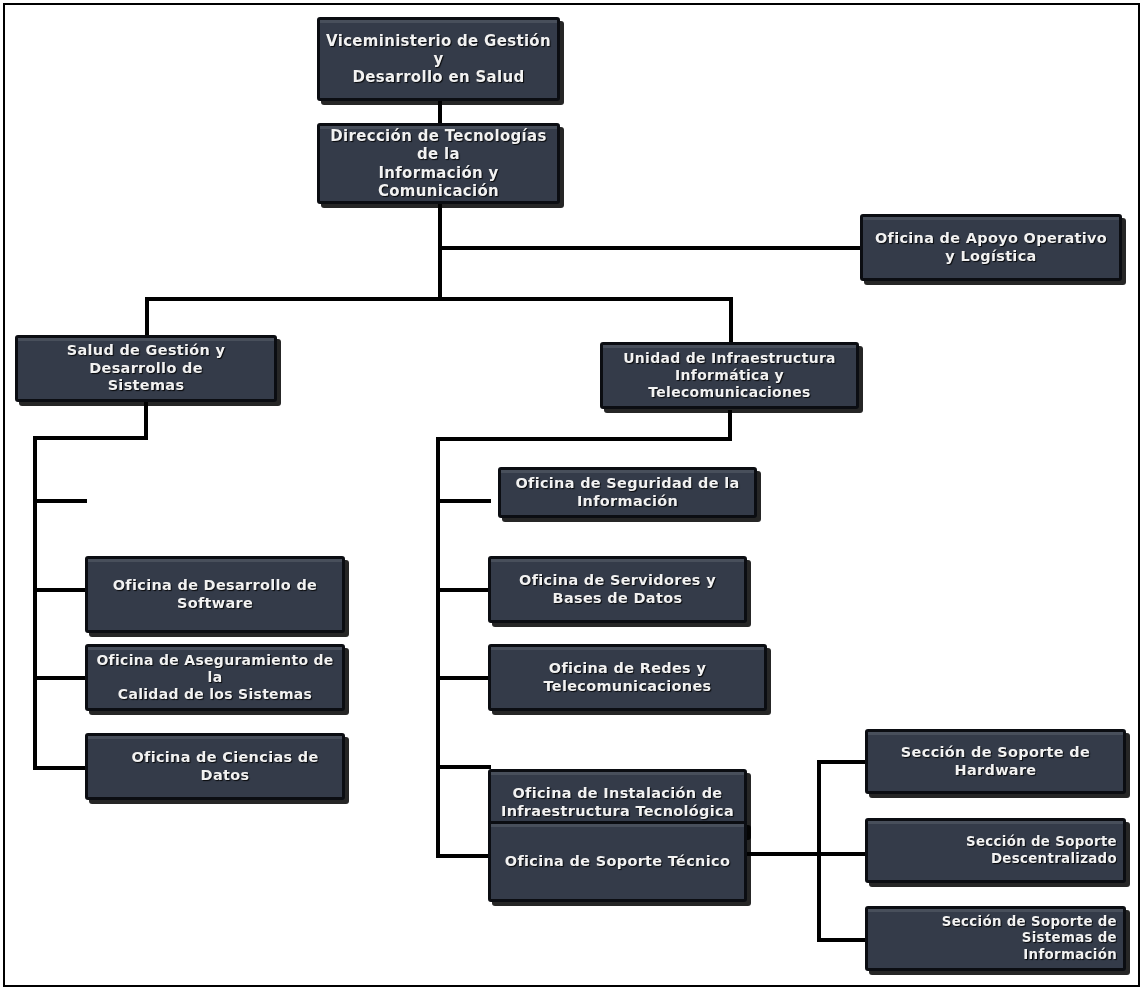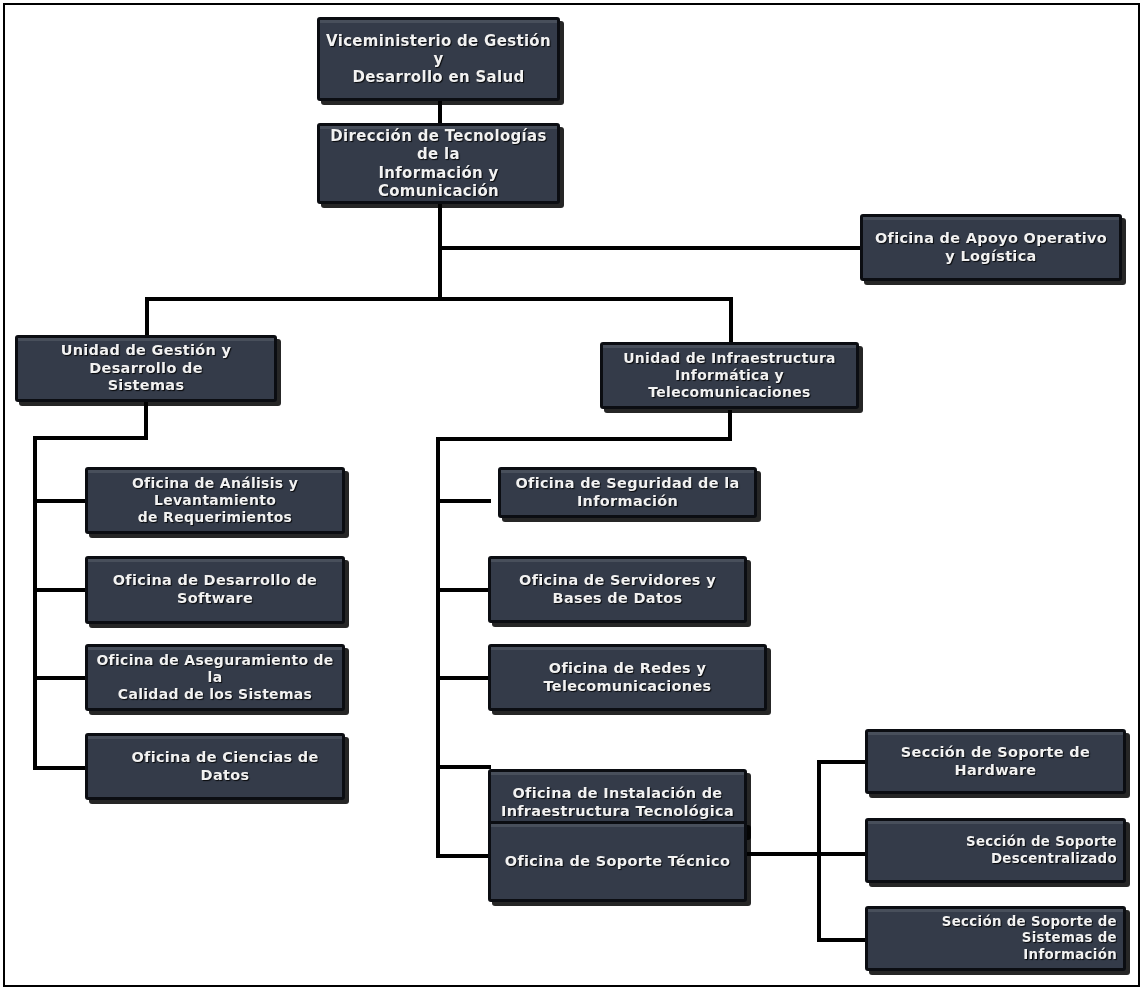--- a/index.html
+++ b/index.html
@@ -127,35 +127,31 @@
     <span class="label">Dirección de Tecnologías de la
 Información y Comunicación</span>
   </div>
 
   <div class="node sz-md" style="left:860px; top:214px; width:262px; height:67px;">
     <span class="label">Oficina de Apoyo Operativo
 y Logística</span>
   </div>
 
   <div class="node sz-md" style="left:15px; top:335px; width:262px; height:67px;">
-    <span class="label">Unidad de Gestión y Desarrollo de
+    <span class="label">Salud de Gestión y Desarrollo de
 Sistemas</span>
   </div>
 
   <div class="node sz-sm" style="left:600px; top:342px; width:259px; height:67px;">
     <span class="label">Unidad de Infraestructura
 Informática y Telecomunicaciones</span>
   </div>
 
-  <div class="node sz-sm" style="left:85px; top:467px; width:260px; height:67px;">
-    <span class="label">Oficina de Análisis y Levantamiento
-de Requerimientos</span>
-  </div>
-
-  <div class="node sz-md" style="left:85px; top:556px; width:260px; height:68px;">
+
+  <div class="node sz-md" style="left:85px; top:556px; width:260px; height:77px;">
     <span class="label">Oficina de Desarrollo de Software</span>
   </div>
 
   <div class="node sz-sm" style="left:85px; top:644px; width:260px; height:67px;">
     <span class="label">Oficina de Aseguramiento de la
 Calidad de los Sistemas</span>
   </div>
 
   <div class="node sz-md" style="left:85px; top:733px; width:260px; height:67px;padding-left:26px;">
     <span class="label">Oficina de Ciencias de Datos</span>

